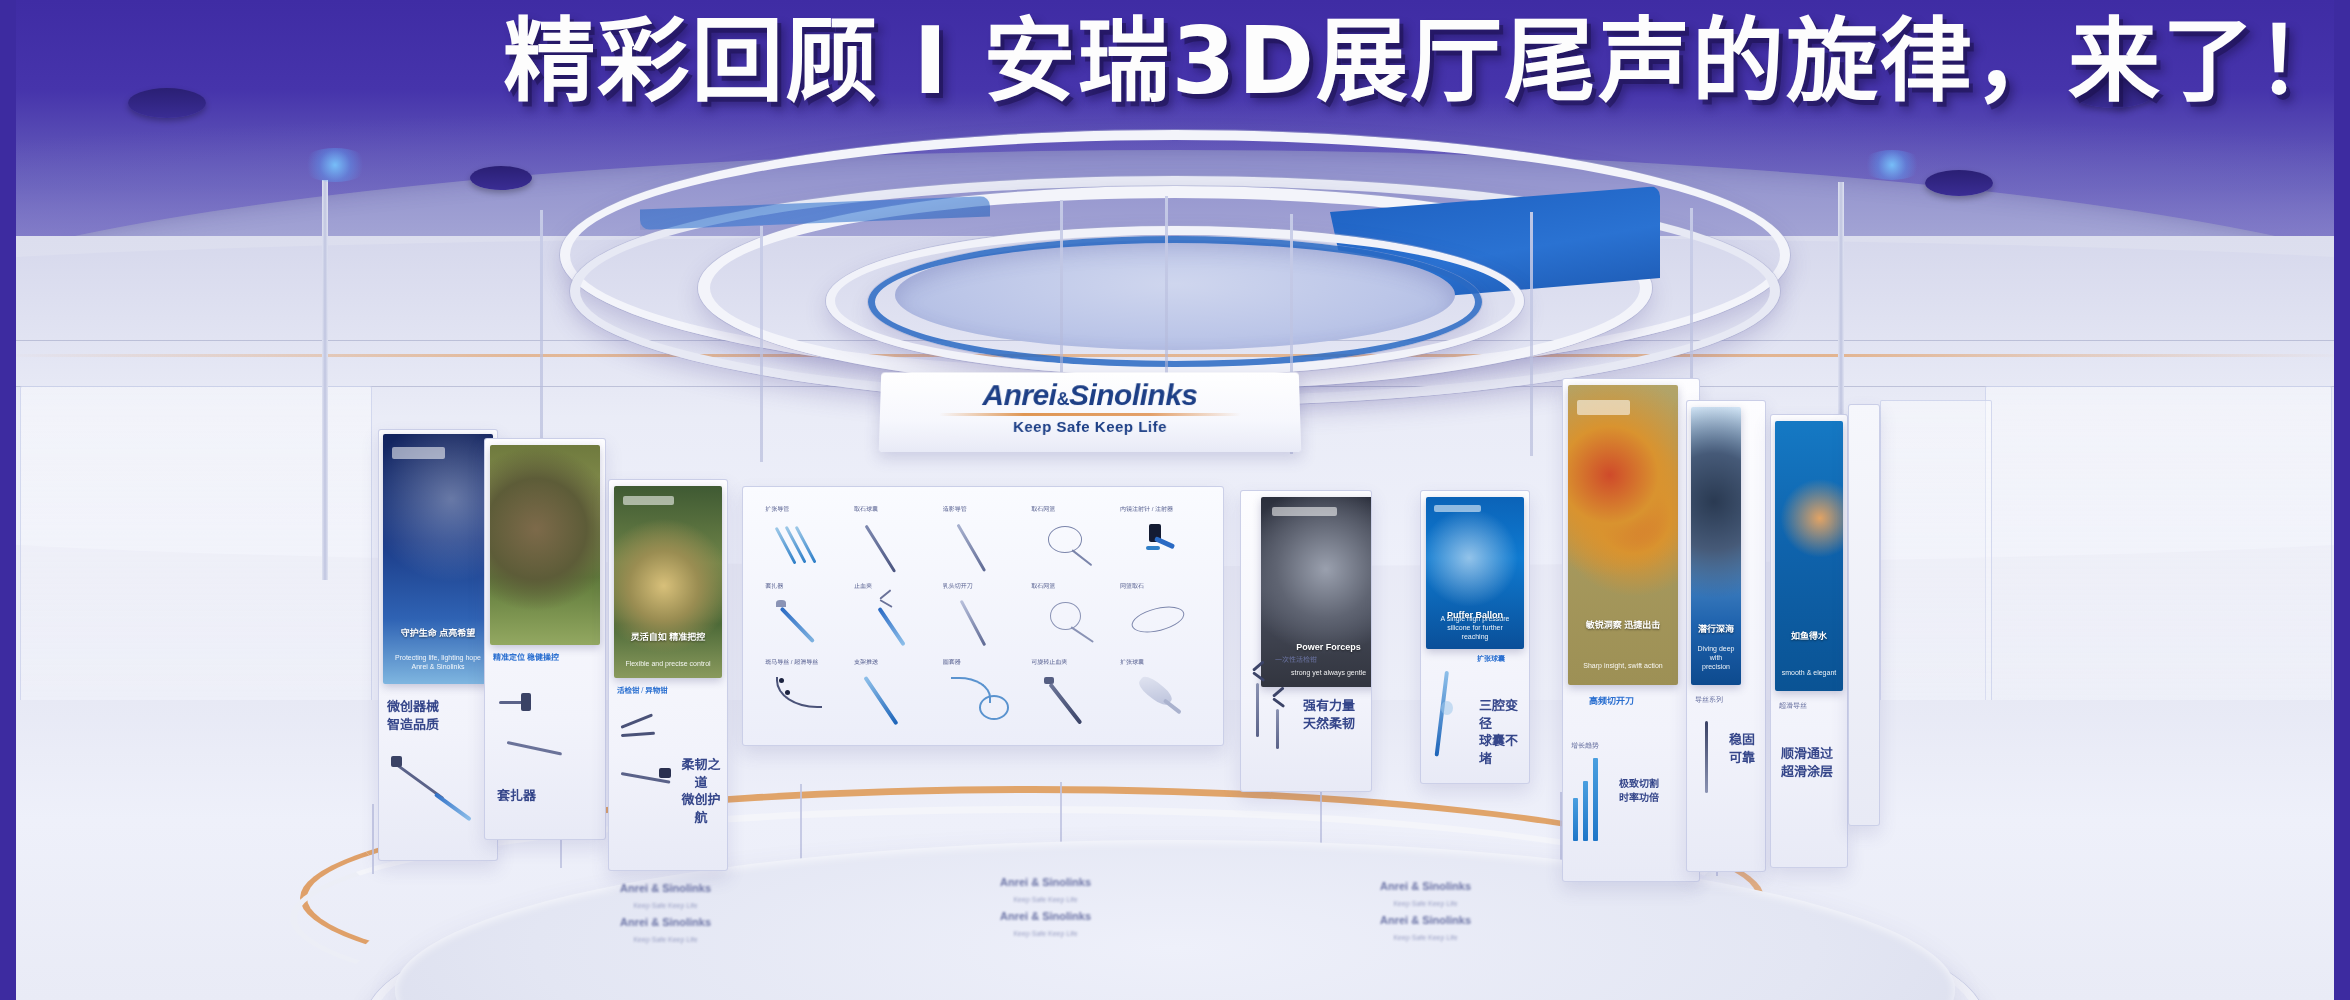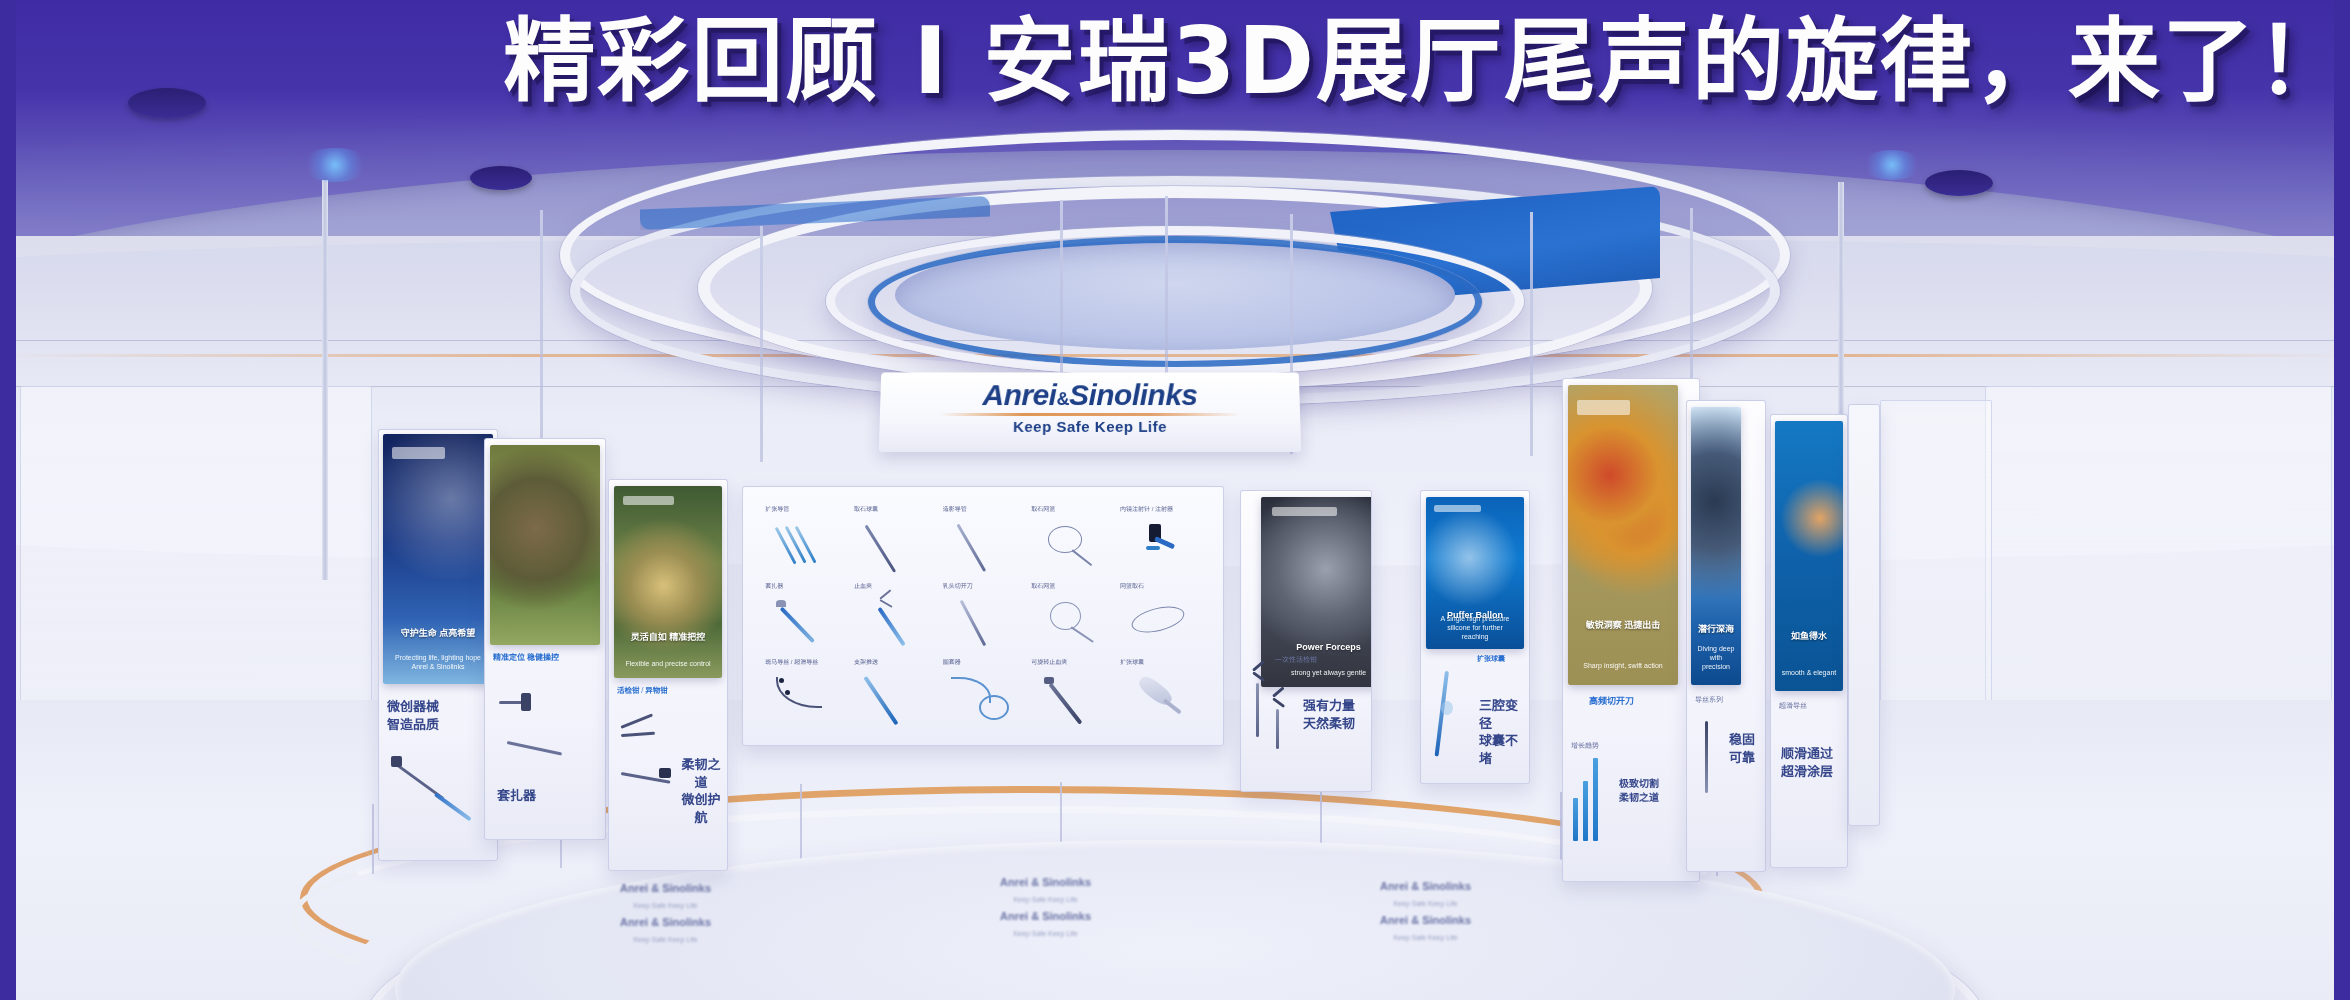--- a/index.html
+++ b/index.html
@@ -530,21 +530,21 @@
     </div>
     <div class="cap blue" style="left:26px;top:316px;font-size:9px;">高频切开刀</div>
     <div class="cap sm" style="left:8px;top:362px;">增长趋势</div>
 
     <div class="minichart" style="left:10px;top:376px;height:86px;">
       <div class="bar" style="height:50%;"></div>
       <div class="bar" style="height:70%;"></div>
       <div class="bar" style="height:96%;"></div>
     </div>
     <div class="cap" style="left:56px;top:398px;width:58px;white-space:pre-line;font-size:10px;">极致切割
-柔韧之道</div>
+时率功倍</div>
   </div>
 
   <div class="panel" style="left:1686px;top:400px;width:78px;height:470px;">
     <div class="poster art-penguin" style="left:4px;top:6px;width:50px;height:278px;">
       <div class="ptitle">潜行深海</div>
       <div class="psub">Diving deep with precision</div>
     </div>
     <div class="cap sm" style="left:8px;top:294px;">导丝系列</div>
     <div class="tool" style="left:6px;top:320px;width:30px;height:80px;">
       <i style="left:12px;top:0;width:3px;height:72px;background:linear-gradient(180deg,#3a4265,#8b93b3);"></i>

